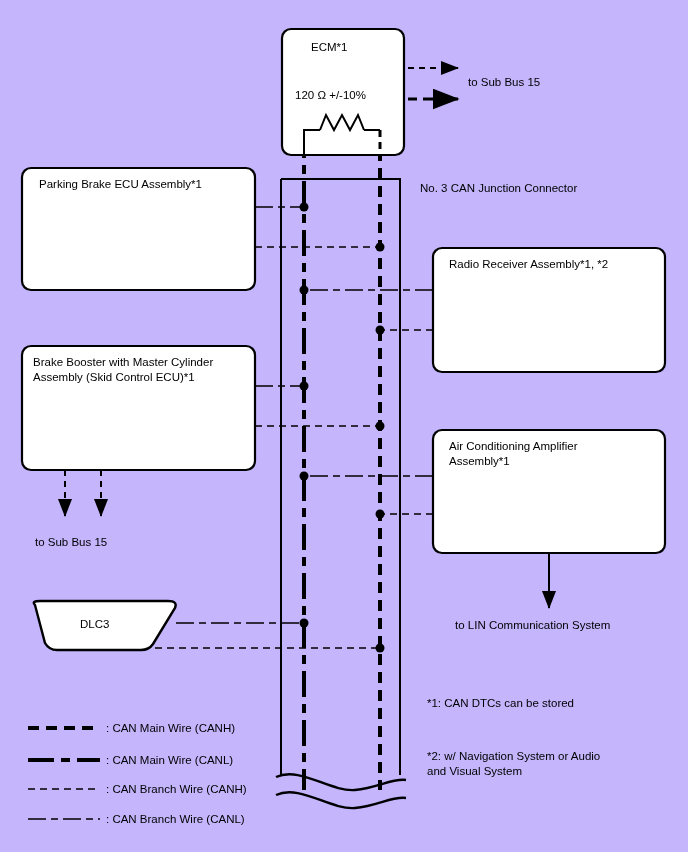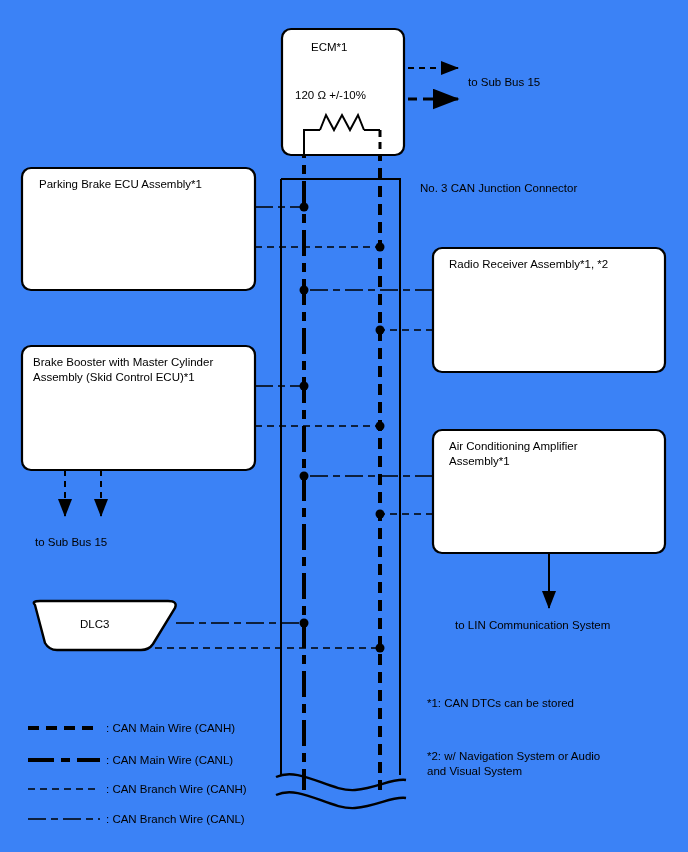--- a/index.html
+++ b/index.html
@@ -7,21 +7,21 @@
     padding: 0;
     background: #ffffff;
   }
   body {
     font-family: "Liberation Sans", sans-serif;
   }
   #diagram-root {
     position: relative;
     width: 688px;
     height: 852px;
-    background: #3b82f6;
+    background: #c4b5fd;
     overflow: hidden;
   }
   svg#can-diagram {
     display: block;
     width: 688px;
     height: 852px;
   }
   .box-rect {
     fill: #ffffff;
     stroke: #000000;

